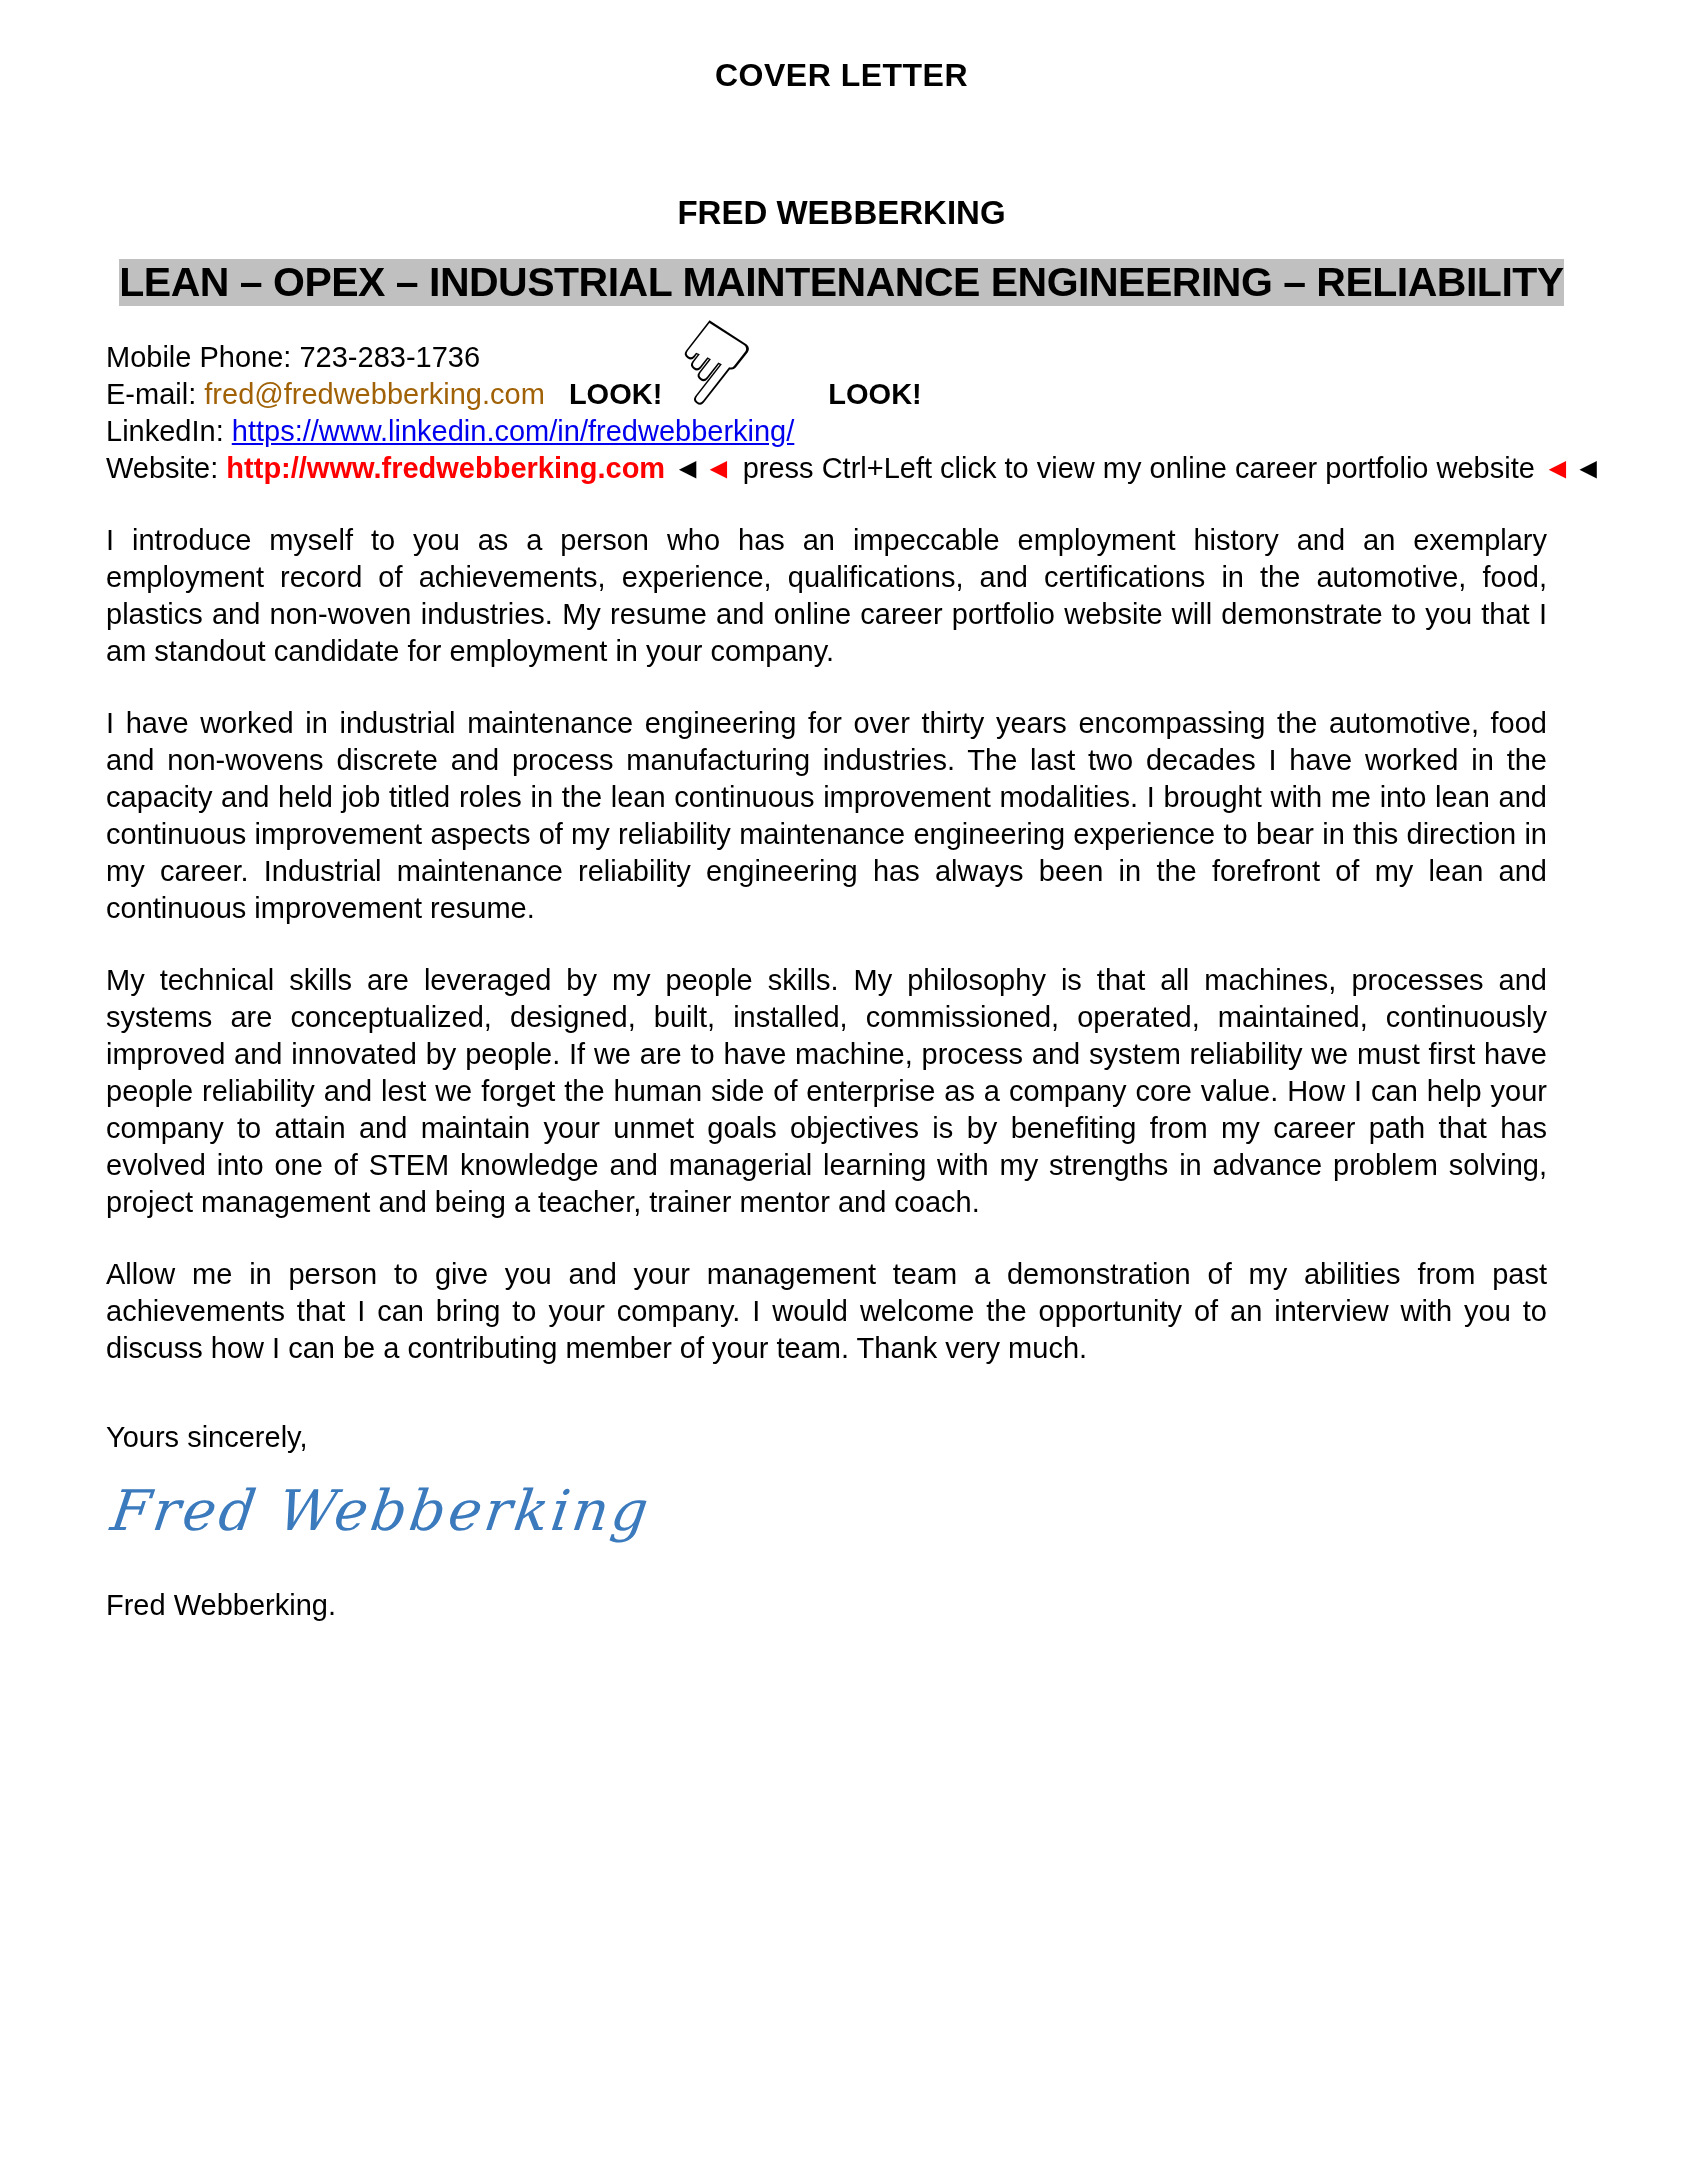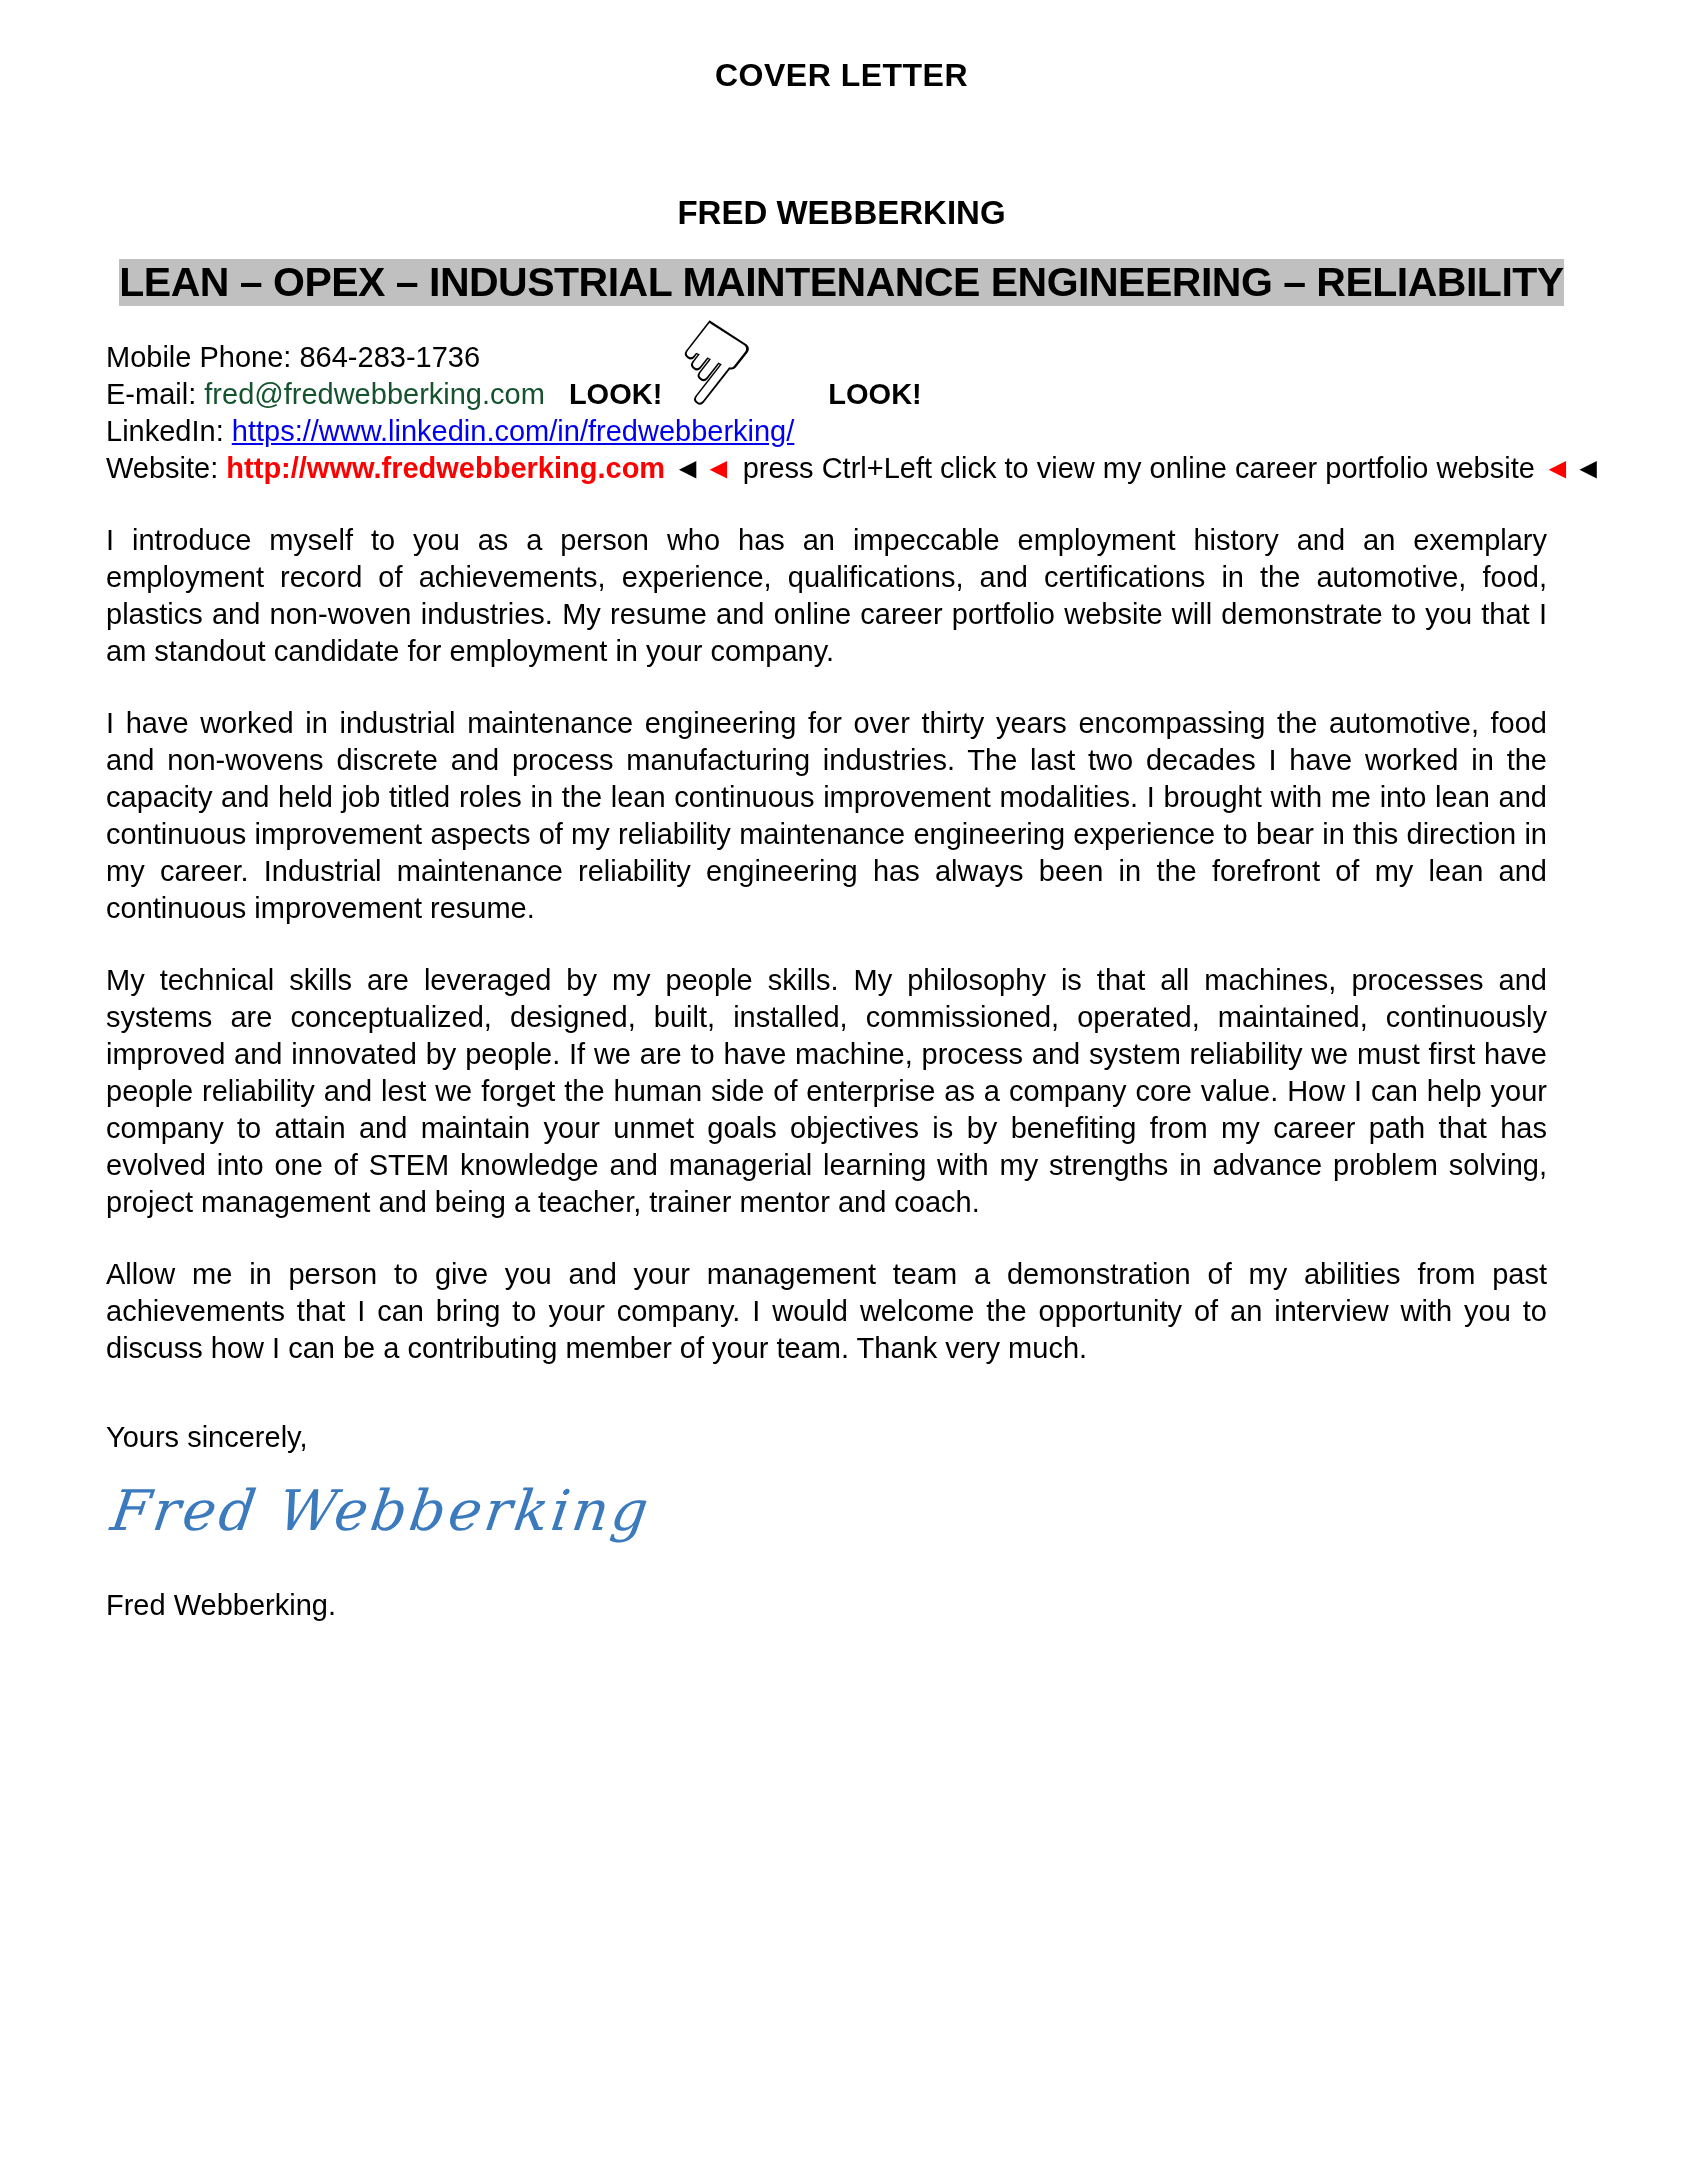--- a/index.html
+++ b/index.html
@@ -19,21 +19,21 @@
   .tagline {
     display:inline-block; background:#c0c0c0; color:#000;
     font-size:41px; font-weight:bold; line-height:47px;
     padding:0 0; letter-spacing:-0.5px; white-space:nowrap;
   }
   .contact {
     margin:33px 0 0 0; padding:0 136px 0 106px;
     font-size:29px; line-height:37px;
   }
   .contact-line { white-space:nowrap; }
-  .email-link { color:#14532d; text-decoration:none;text-align:center; }
+  .email-link { color:#a16207; text-decoration:none;text-align:center; }
   .website-link { color:#ff0000; font-weight:bold; text-decoration:none; }
   .linkedin-link { color:#0000ee; text-decoration:underline; }
   .look { font-weight:bold; }
   .look-first { margin-left:16px; }
   .arrow-black { color:#000000; }
   .arrow-red { color:#ff0000; }
   .arrow { letter-spacing:2px; }
   .hand-slot {
     display:inline-block; position:relative; width:166px; height:37px;
     vertical-align:bottom; overflow:visible;
@@ -65,21 +65,21 @@
     <div class="doc-title">COVER LETTER</div>
     <div class="person-name">FRED WEBBERKING</div>
     <div class="tagline-row">
       <span class="tagline">LEAN – OPEX – INDUSTRIAL MAINTENANCE ENGINEERING – RELIABILITY</span>
     </div>
   </div>
 
   <div class="contact">
     <div class="contact-line">
       <span>Mobile Phone:</span>
-      <span>864-283-1736</span>
+      <span>723-283-1736</span>
     </div>
     <div class="contact-line">
       <span>E-mail:</span>
       <a class="email-link" href="#">fred@fredwebberking.com</a>
       <span class="look look-first">LOOK!</span><span class="hand-slot"><span class="hand-glyph">☟</span></span><span class="look">LOOK!</span>
     </div>
     <div class="contact-line">
       <span>LinkedIn:</span>
       <a class="linkedin-link" href="#">https://www.linkedin.com/in/fredwebberking/</a>
     </div>

